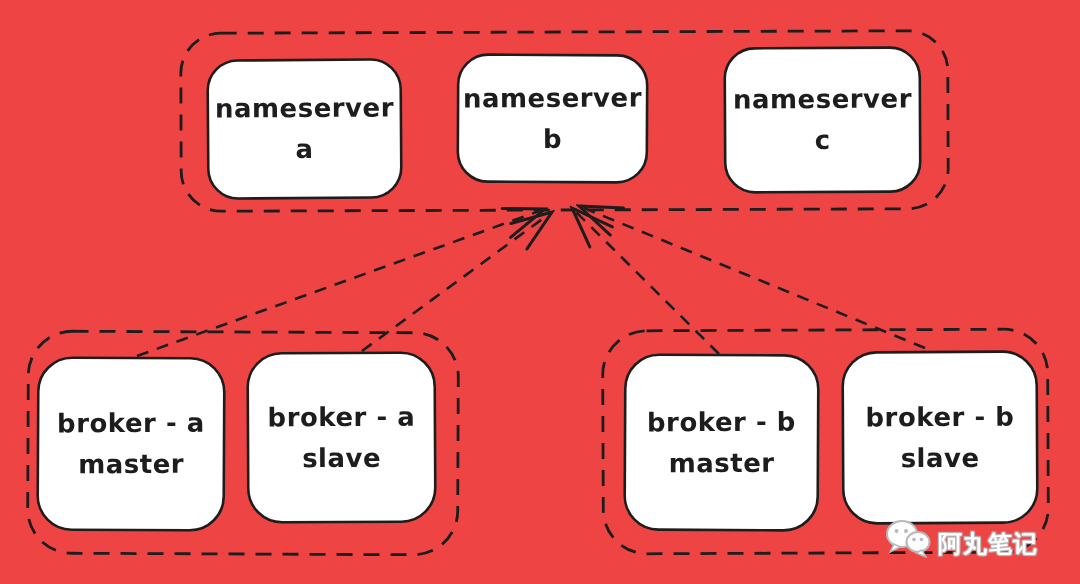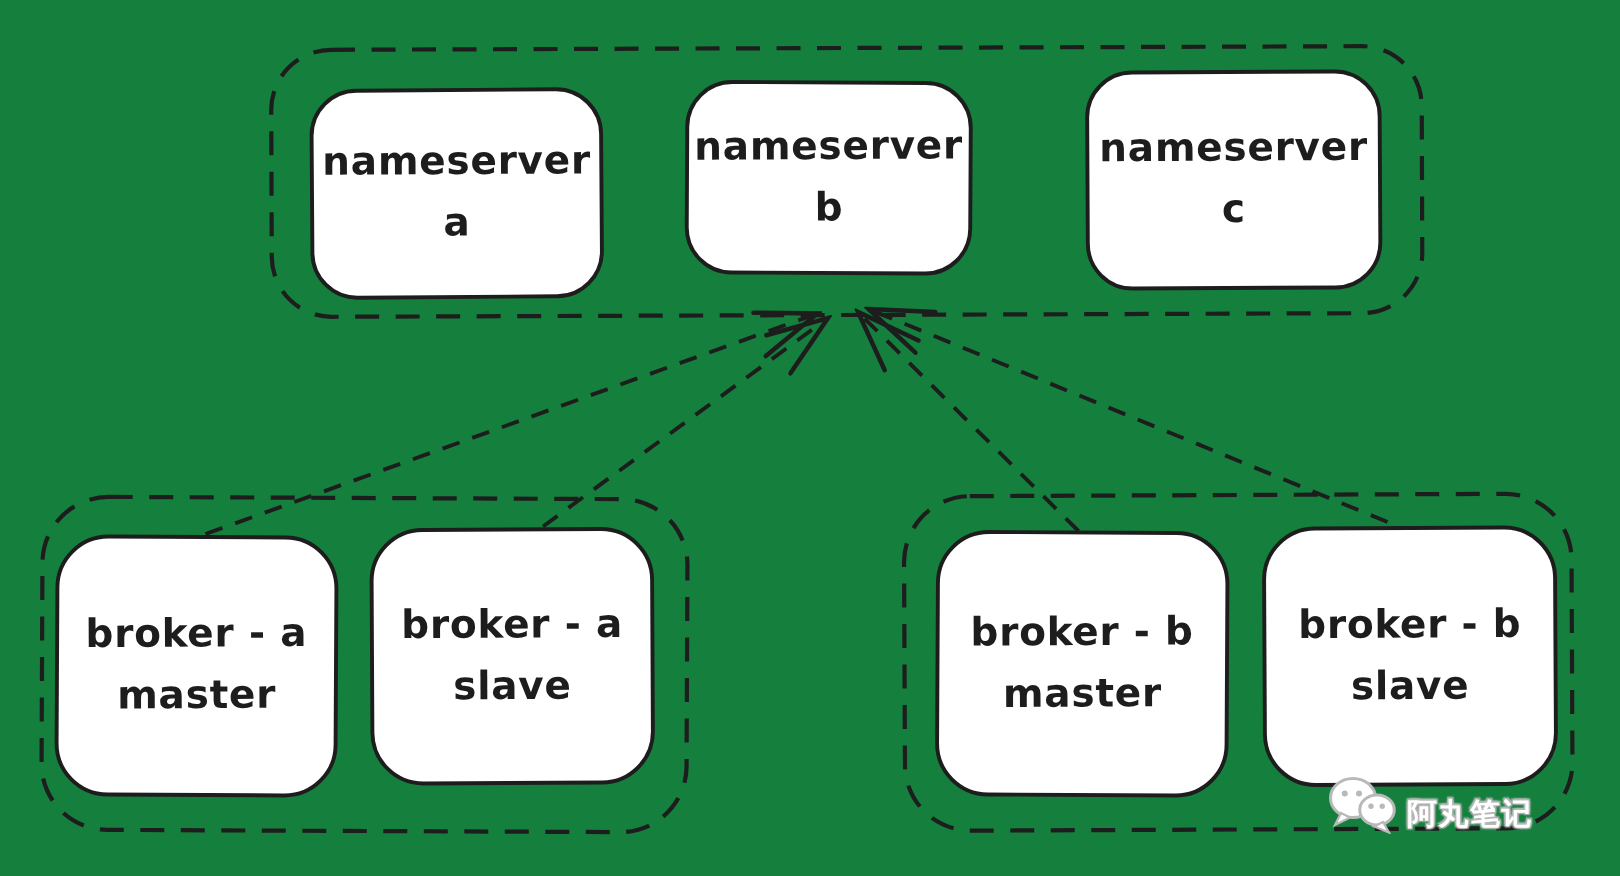--- a/index.html
+++ b/index.html
@@ -1,19 +1,19 @@
 <!DOCTYPE html>
 <html><head>
 <meta charset="utf-8">
 <style>
   html,body{margin:0;padding:0;background:#ffffff;}
   .stage{
     position:relative;
     width:1080px;height:584px;
-    background:#15803d;
+    background:#ef4444;
     overflow:hidden;
     font-family:"DejaVu Sans",sans-serif;
   }
   .stage svg.diagram{position:absolute;left:0;top:0;}
   .label{
     position:absolute;
     display:flex;flex-direction:column;
     align-items:center;justify-content:center;
     text-align:center;
     color:#1d1d1d;
@@ -33,21 +33,21 @@
   .lbl-ba-s{left:248px;top:353px;width:187px;height:169px;}
   .lbl-bb-m{left:625px;top:355px;width:193px;height:175px;}
   .lbl-bb-s{left:843px;top:352px;width:194px;height:171px;}
   .watermark{
     position:absolute;
     left:884px;top:516px;
     display:flex;align-items:center;gap:6px;
     pointer-events:none;
   }
   .watermark .wm-text{
-    font-size:20px;
+    font-size:24px;
     font-weight:bold;
     color:#ffffff;
     letter-spacing:1px;
     text-shadow:
       1px 1px 1px #b9b9b9,
      -1px -1px 1px #b9b9b9,
       1px -1px 1px #b9b9b9,
      -1px 1px 1px #b9b9b9;
     margin-top: 12px;
   }

